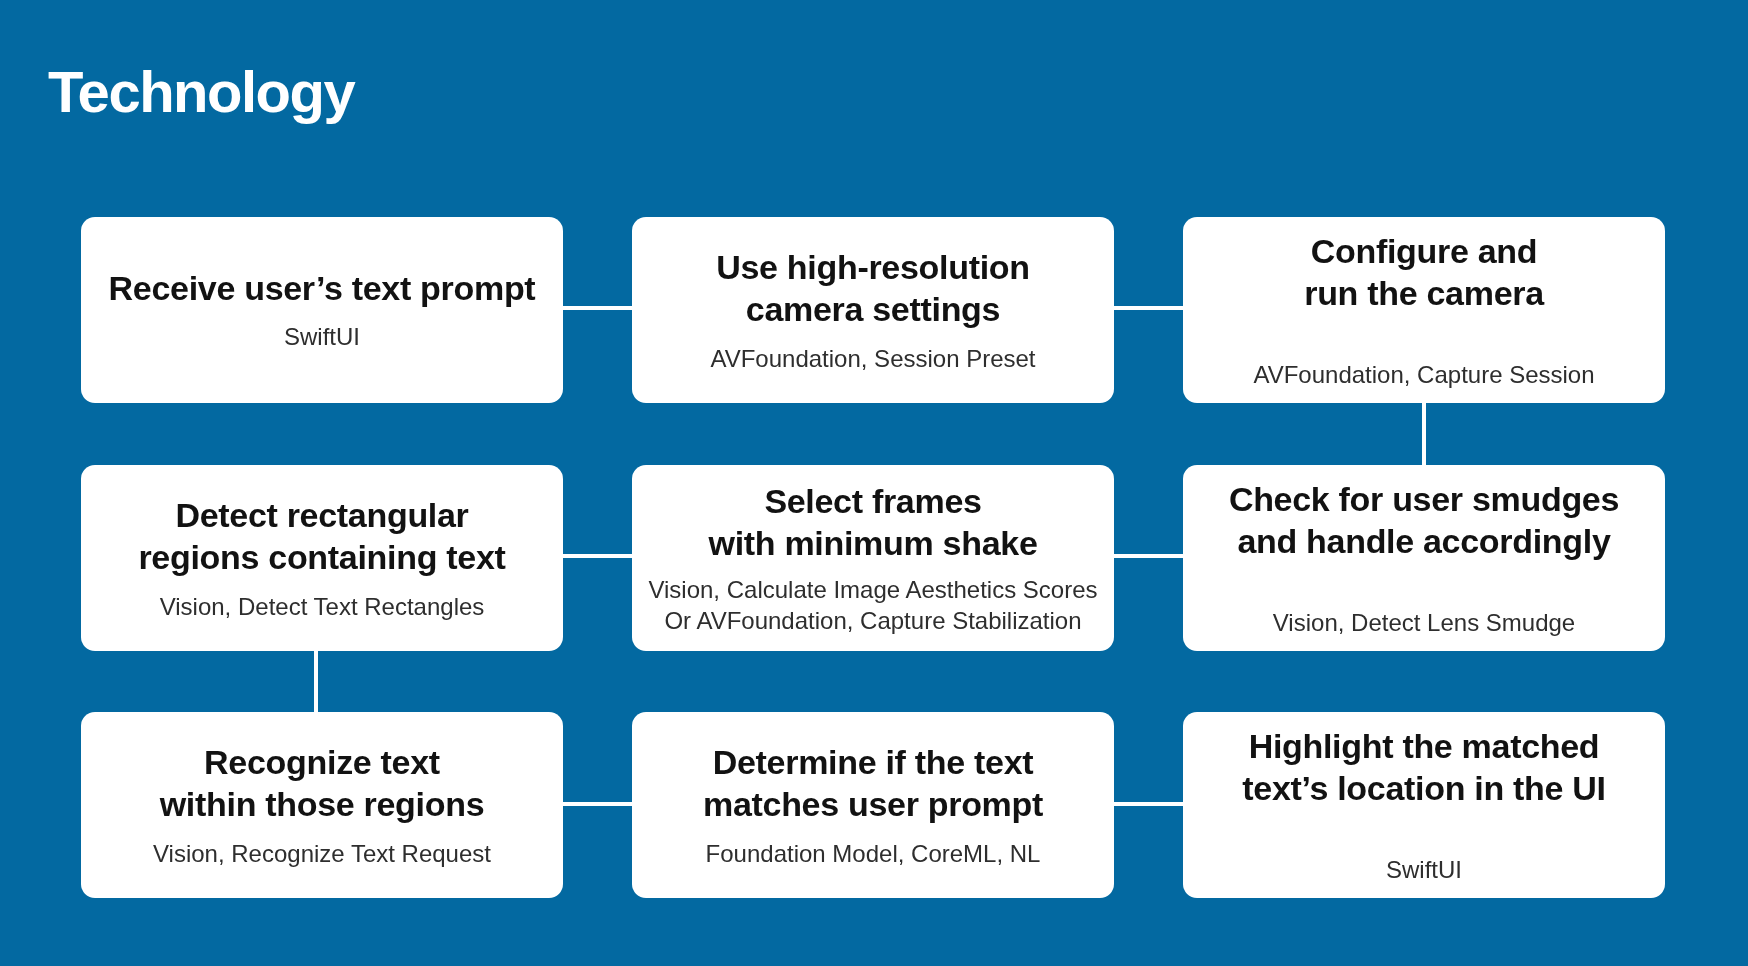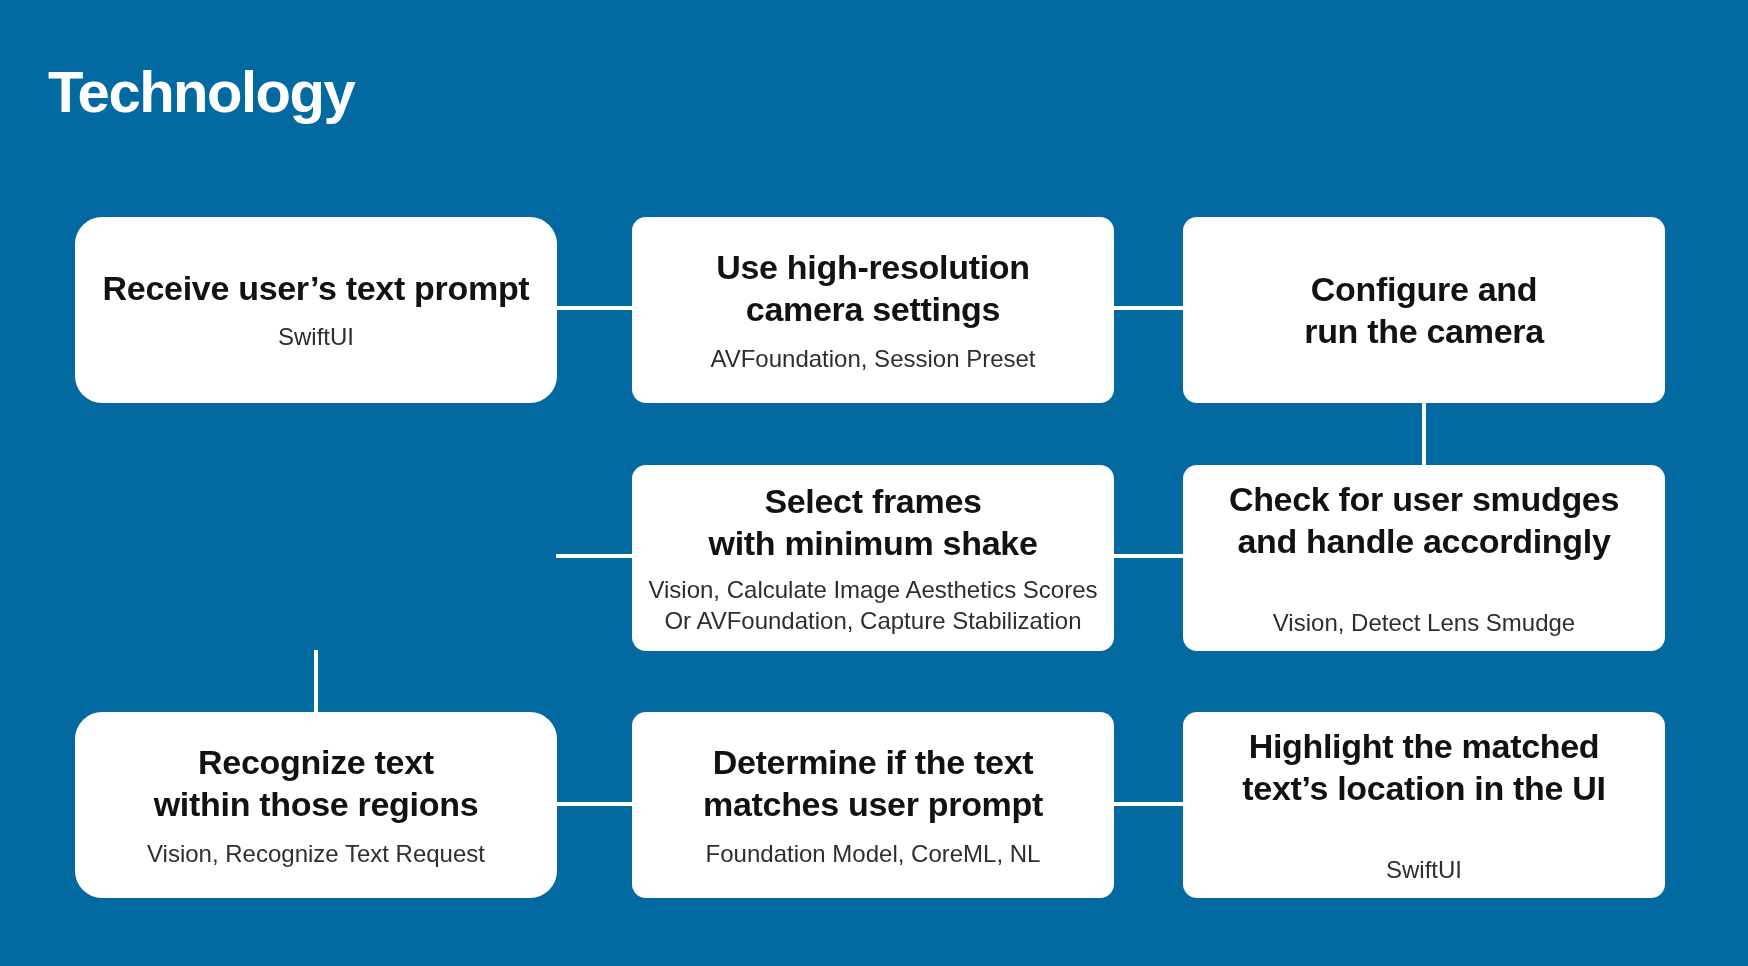--- a/index.html
+++ b/index.html
@@ -57,21 +57,21 @@
   }
   .card-subtitle.small {
     font-size: 24px;
     margin-top: 10px;
     line-height: 1.3;
   }
   
   .r1 { top: 217px; }
   .r2 { top: 465px; }
   .r3 { top: 712px; }
-  .c1 { left: 75px; border-radius: 27px; }
+  .c1 { left: 81px; }
   .c2 { left: 632px; }
   .c3 { left: 1183px; gap: 32px; }
   
   .connector {
     position: absolute;
     background: #ffffff;
   }
   .conn-r1-a { left: 557px;  top: 306px; width: 75px; height: 4px; }
   .conn-r1-b { left: 1110px; top: 306px; width: 73px; height: 4px; }
   .conn-v-c3 { left: 1422px; top: 402px; width: 4px;  height: 64px; }
@@ -93,22 +93,28 @@
     <div class="card-subtitle">SwiftUI</div>
   </div>
   <div class="card r1 c2">
     <div class="card-title">Use high-resolution
 camera settings</div>
     <div class="card-subtitle">AVFoundation, Session Preset</div>
   </div>
   <div class="card r1 c3">
     <div class="card-title">Configure and
 run the camera</div>
+    <div class="card-subtitle">AVFoundation, Capture Session</div>
   </div>
 
+  <div class="card r2 c1">
+    <div class="card-title">Detect rectangular
+regions containing text</div>
+    <div class="card-subtitle">Vision, Detect Text Rectangles</div>
+  </div>
   <div class="card r2 c2">
     <div class="card-title">Select frames
 with minimum shake</div>
     <div class="card-subtitle small">Vision, Calculate Image Aesthetics Scores
 Or AVFoundation, Capture Stabilization</div>
   </div>
   <div class="card r2 c3">
     <div class="card-title">Check for user smudges
 and handle accordingly</div>
     <div class="card-subtitle">Vision, Detect Lens Smudge</div>

